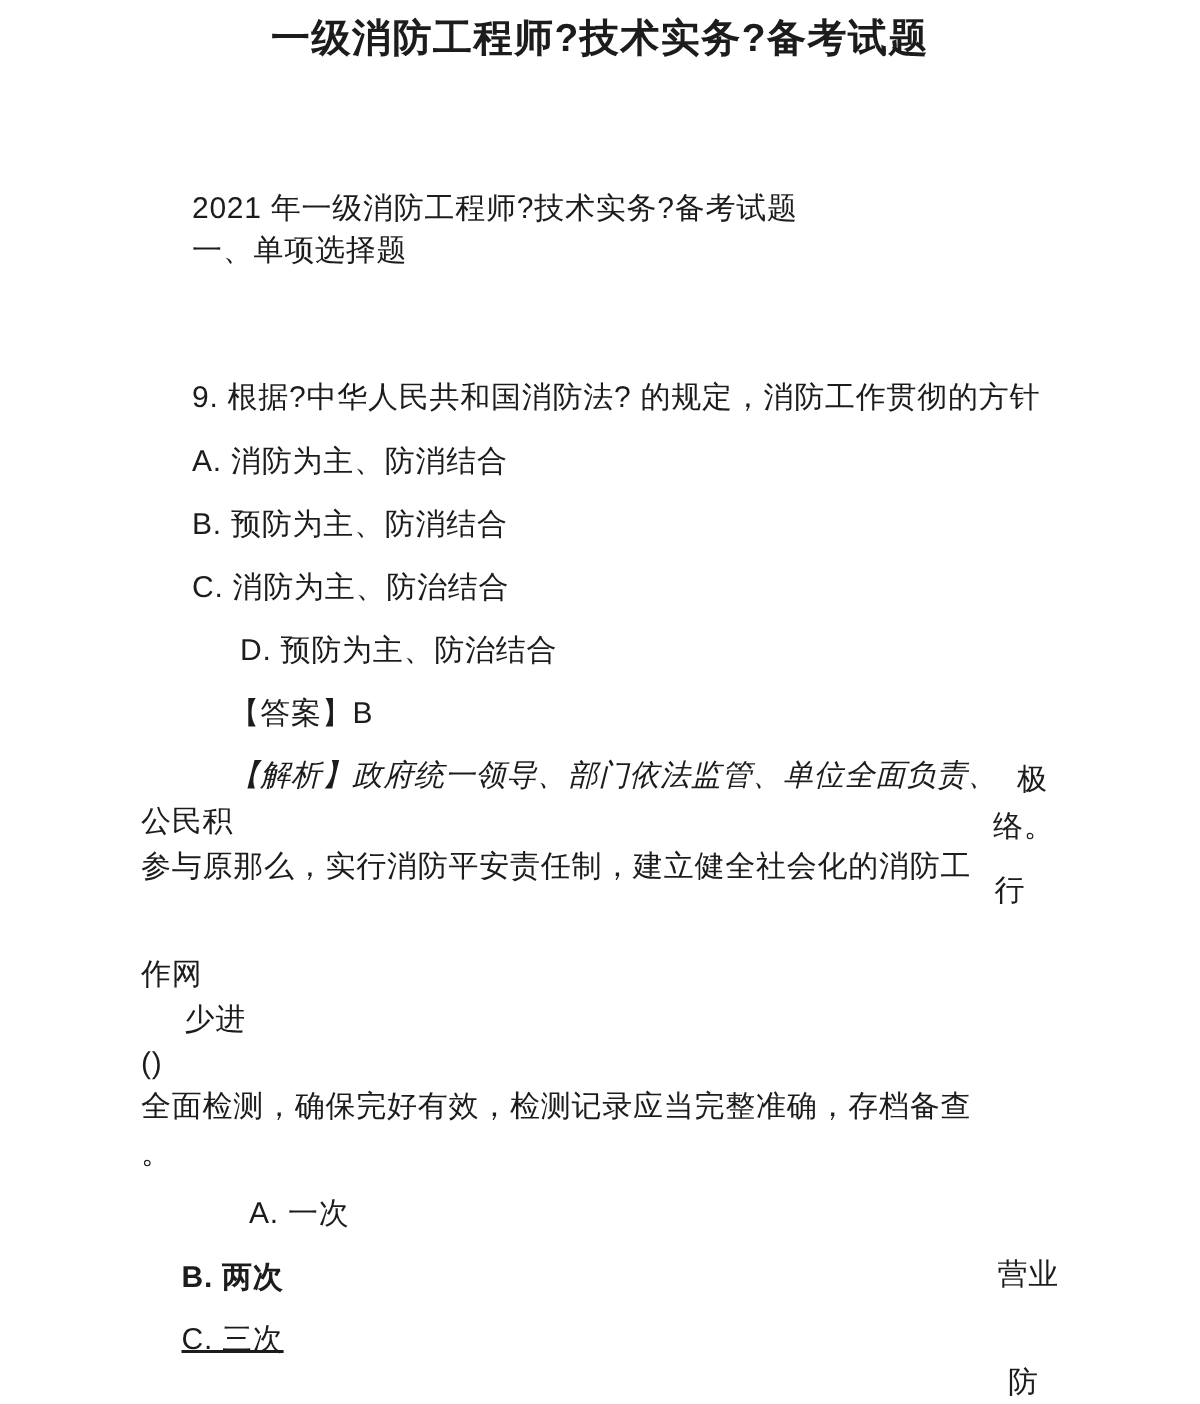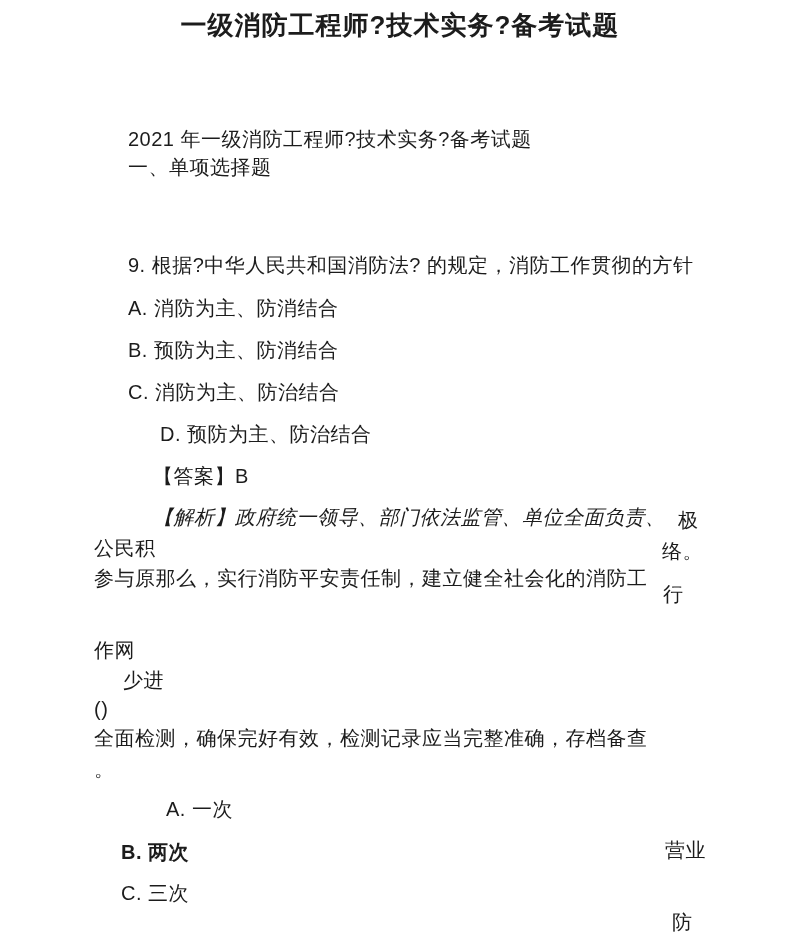--- a/index.html
+++ b/index.html
@@ -48,21 +48,21 @@
   .q1-x3    { top: 566px; left: 94px; }
   .q1-x4    { top: 594px; left: 94px; margin-top: 44px; }
 
   .q2-s1    { top: 638px; left: 122px; }
   .q2-s2    { top: 668px; left: 123px; text-align: right; }
   .q2-s3    { top: 697px; left: 94px; }
   .q2-s4    { top: 726px; left: 94px; }
   .q2-s5    { top: 757px; left: 94px; }
   .q2-a     { top: 797px; left: 121px; margin-left: 45px; }
   .q2-b     { top: 840px; left: 121px; font-weight: bold; }
-  .q2-c     { top: 881px; left: 121px; }
+  .q2-c     { top: 881px; left: 121px; text-decoration: underline; }
 
   
   .frag1 { top: 508px; left: 678px; }
   .frag2 { top: 539px; left: 662px; }
   .frag3 { top: 582px; left: 663px; }
   .frag4 { top: 794px; left: 665px; margin-top: 44px; }
   .frag5 { top: 910px; left: 672px; }
 </style>
 </head>
 <body>

